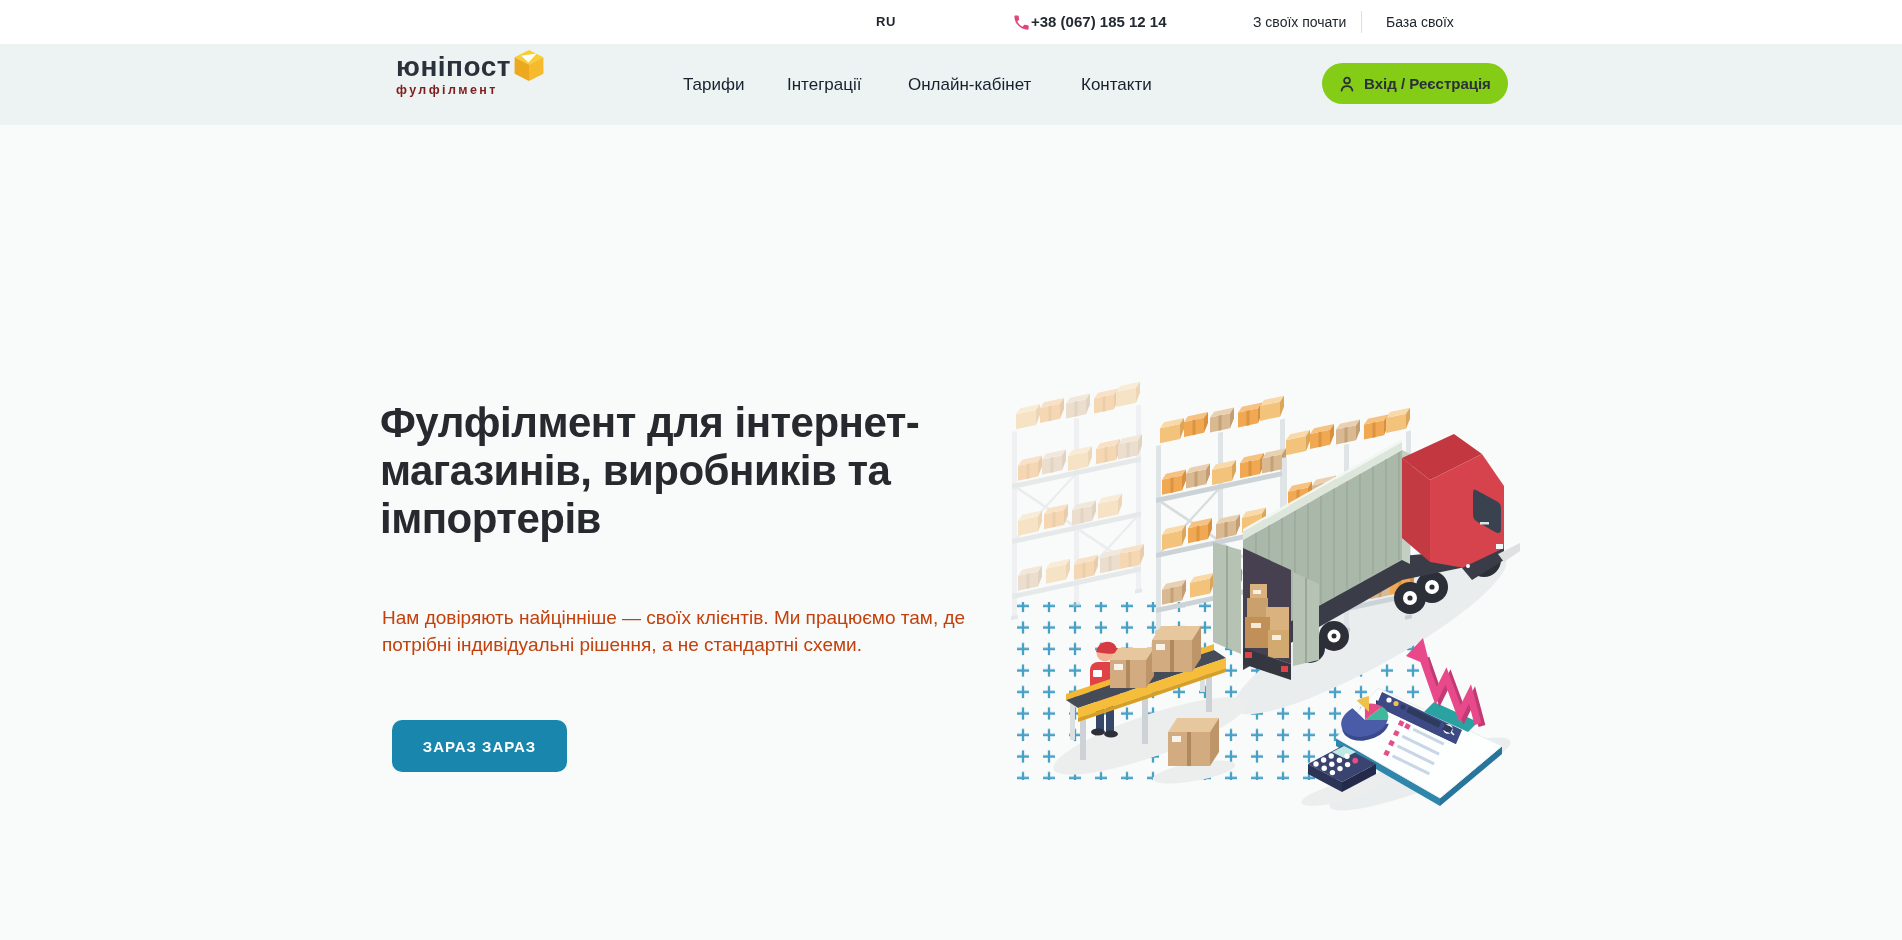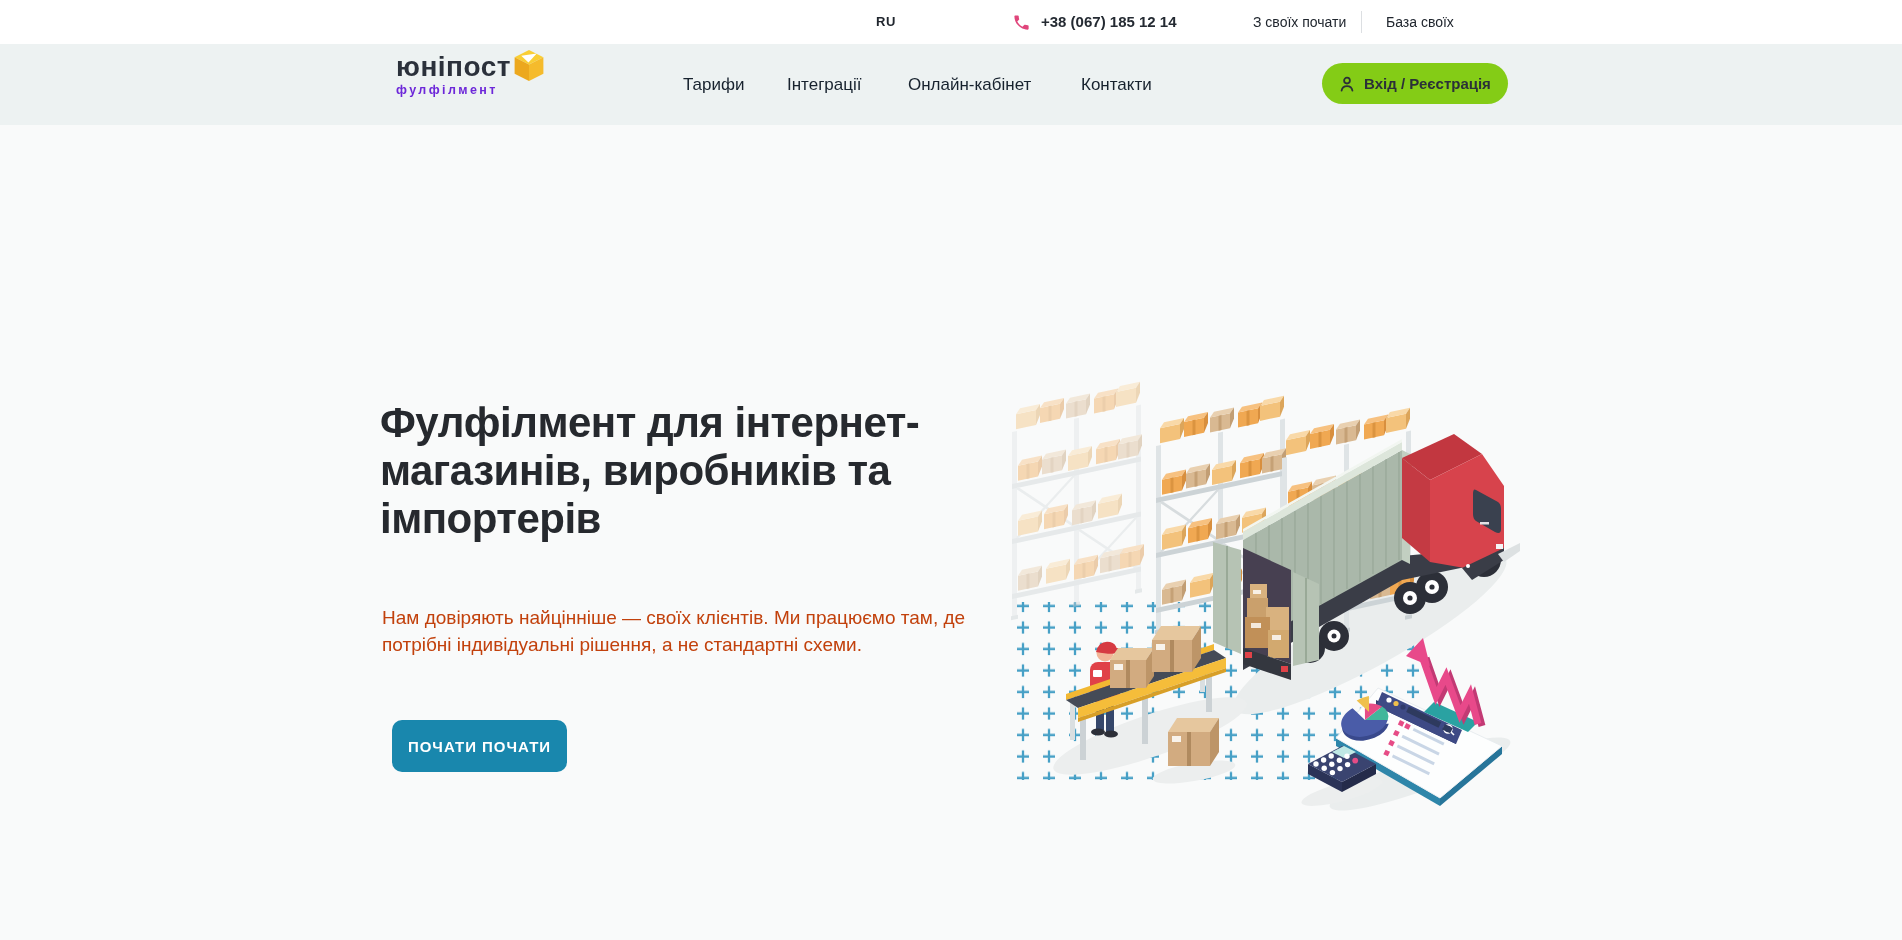--- a/index.html
+++ b/index.html
@@ -3,32 +3,32 @@
 <meta charset="utf-8">
 <style>
   * { margin:0; padding:0; box-sizing:border-box; }
   body { background:#fff; font-family:"Liberation Sans", sans-serif; }
   .page { position:relative; width:1902px; height:940px; background:#f9fafa; overflow:hidden; }
 
   
   .topbar { position:absolute; left:0; top:0; width:1902px; height:44px; background:#ffffff; }
   .topbar .item { position:absolute; top:2px; height:40px; line-height:40px; color:#20262e; white-space:nowrap; }
   .lang { left:876px; font-size:13px; font-weight:700; letter-spacing:.5px; cursor:pointer; }
-  .phone-wrap { left:1012px; display:flex; align-items:center; gap:10px; }
+  .phone-wrap { left:1012px; display:flex; align-items:center; }
   .phone-num { font-size:15px; font-weight:600; color:#242a32; }
   .toplink { font-size:14px; color:#262c34; cursor:pointer; }
   .toplink-1 { left:1253px; }
   .toplink-2 { left:1386px; }
   .topdivider { position:absolute; left:1361px; top:11px; width:1px; height:22px; background:#dcdfe2; }
 
   
   .header { position:absolute; left:0; top:44px; width:1902px; height:81px; background:#edf2f2; }
   .logo { position:absolute; left:396px; top:8px; cursor:pointer; }
   .logo-title { font-size:28px; font-weight:800; color:#2b313b; letter-spacing:.5px; line-height:30px; }
-  .logo-sub { font-size:12.5px; font-weight:600; color:#6d28d9; letter-spacing:2.4px; margin-top:1px; }
+  .logo-sub { font-size:12.5px; font-weight:600; color:#7f1d1d; letter-spacing:2.4px; margin-top:1px; }
   .logo-cube { position:absolute; left:398px; top:5px; }
   .nav-item { position:absolute; top:0; height:81px; line-height:81px; font-size:17px; color:#17222e; cursor:pointer; white-space:nowrap; }
   .nav-1 { left:683px; } .nav-2 { left:787px; } .nav-3 { left:908px; } .nav-4 { left:1081px; }
   .login-btn { position:absolute; left:1322px; top:19px; width:186px; height:41px; background:#84cc16;
     border:none; border-radius:21px; display:flex; align-items:center; justify-content:center; gap:9px;
     font-family:"Liberation Sans", sans-serif; font-size:15px; font-weight:700; color:#2b3038; cursor:pointer; }
 
   
   .hero-heading { position:absolute; left:380px; top:399px; font-size:42px; line-height:48px;
     font-weight:800; color:#26292e; letter-spacing:-.5px; white-space:nowrap; }
@@ -85,21 +85,21 @@
 
   <h1 class="hero-heading">
     <div>Фулфілмент для інтернет-</div>
     <div>магазинів, виробників та</div>
     <div>імпортерів</div>
   </h1>
   <div class="hero-desc">
     <div>Нам довіряють найцінніше — своїх клієнтів. Ми працюємо там, де</div>
     <div>потрібні індивідуальні рішення, а не стандартні схеми.</div>
   </div>
-  <button class="cta-btn">ПОЧАТИ ПОЧАТИ</button>
+  <button class="cta-btn">ЗАРАЗ ЗАРАЗ</button>
 
   <div class="illu">
   <svg width="510" height="400" viewBox="0 0 510 400">
     <defs>
       <pattern id="plusgrid" width="26" height="21.5" patternUnits="userSpaceOnUse">
         <path d="M13 4.5 V16.5 M7 10.5 H19" stroke="#47a0c6" stroke-width="2.3" fill="none"></path>
       </pattern>
       <g id="bxA">
         <rect x="0" y="5" width="20" height="15" fill="#f0a852"></rect>
         <polygon points="0,5 4,0 24,0 20,5" fill="#f7c180"></polygon>

